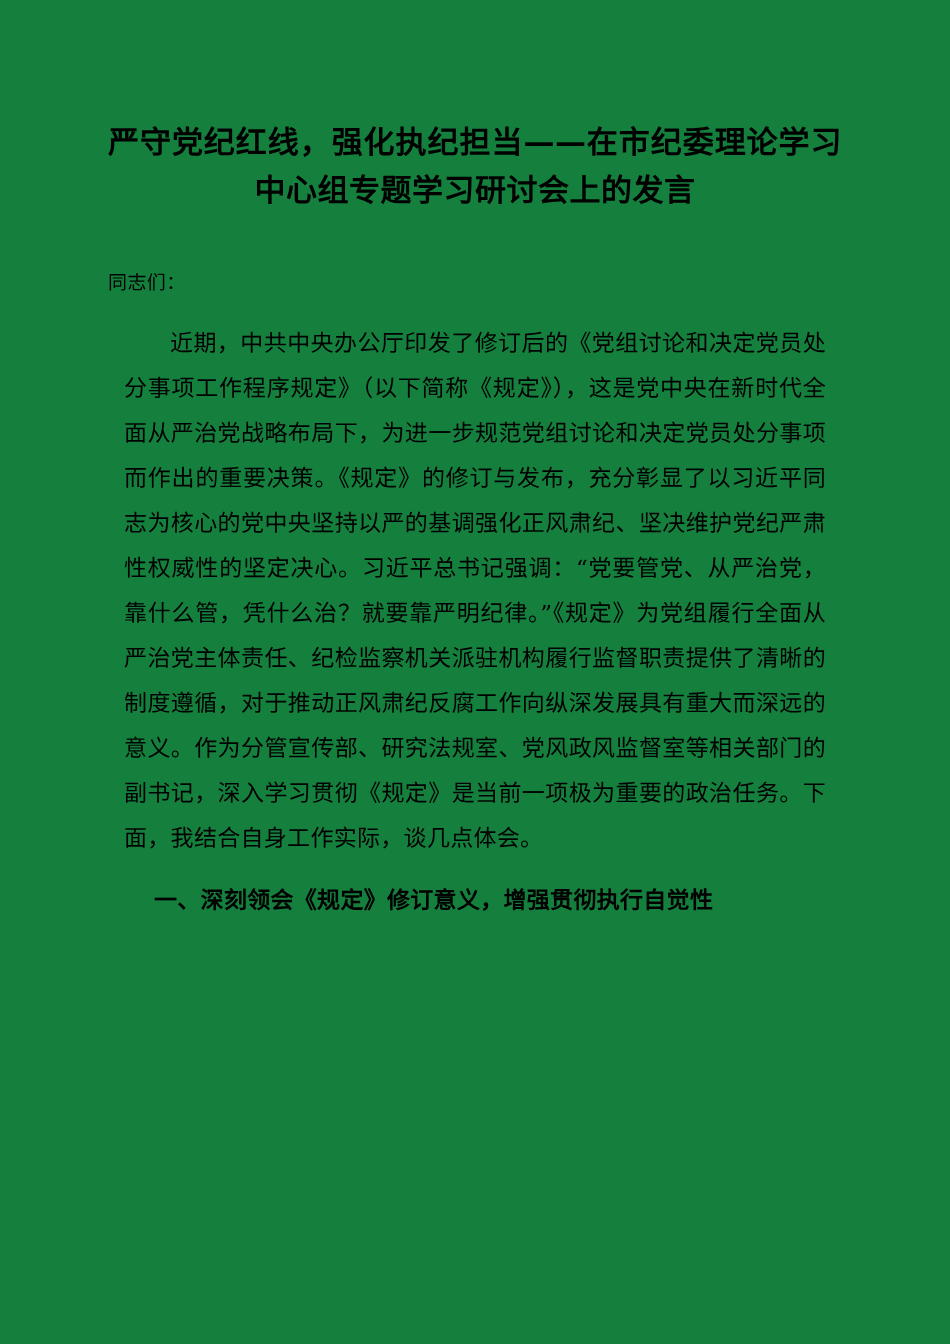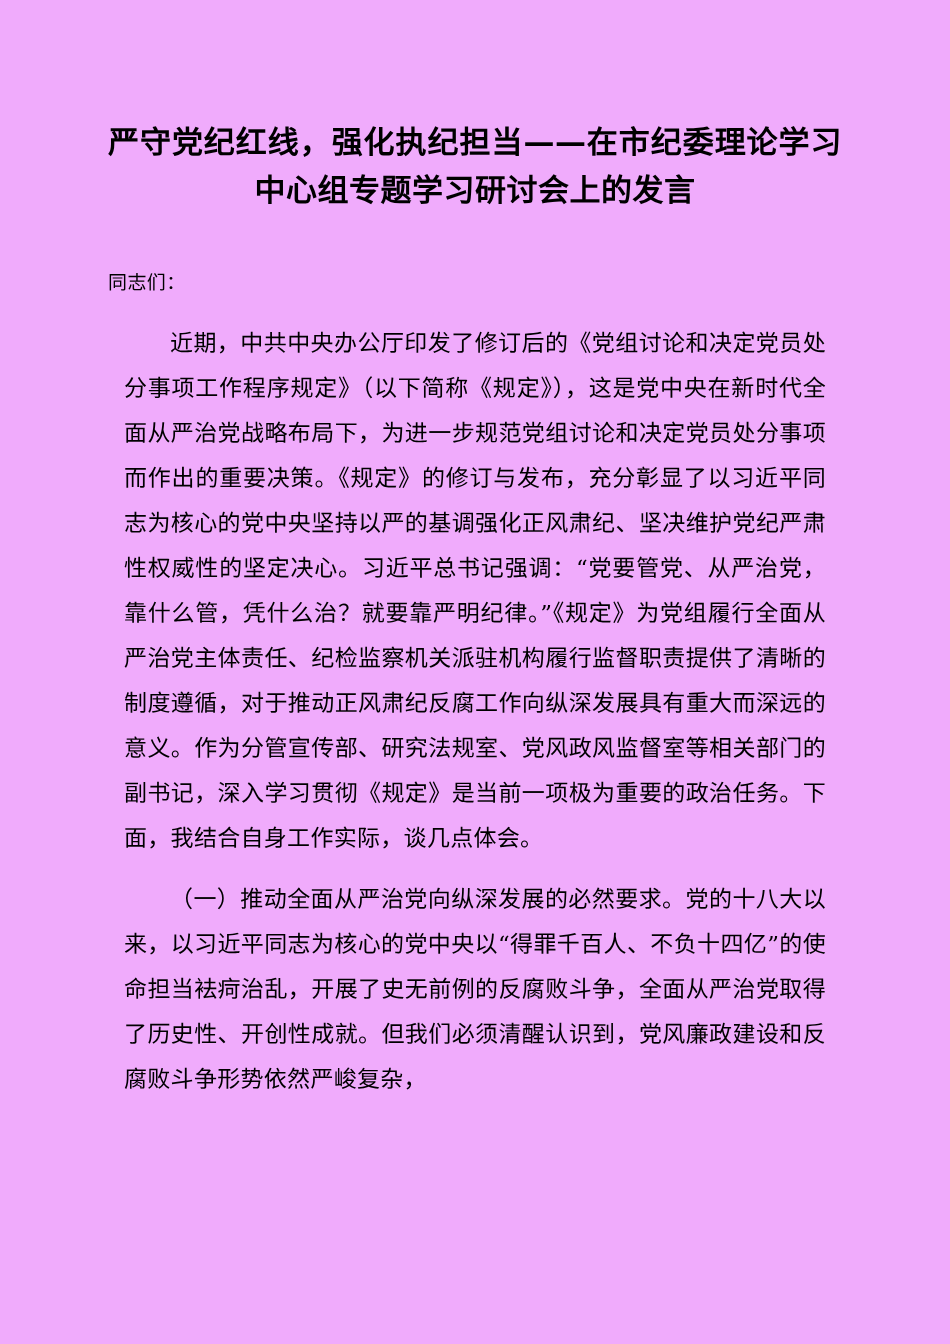--- a/index.html
+++ b/index.html
@@ -12,21 +12,21 @@
     height: 1344px;
     font-family: "DejaVu Serif", "Liberation Serif", serif;
     color: #000000;
     overflow: hidden;
   }
   .page {
     box-sizing: border-box;
     width: 950px;
     height: 1344px;
     padding: 118px 108px 40px 108px;
-    background: #f0abfc;
+    background: #15803d;
     position: relative;
   }
   .doc-title {
     font-family: "DejaVu Serif", "Liberation Serif", serif;
     font-weight: bold;
     font-size: 31px;
     line-height: 48px;
     text-align: justify;
     text-align-last: center;
     letter-spacing: 0.5px;
@@ -63,16 +63,16 @@
 <body>
 
 <div class="page">
 
   <h1 class="doc-title">严守党纪红线，强化执纪担当——在市纪委理论学习中心组专题学习研讨会上的发言</h1>
 
   <div class="salutation">同志们：</div>
 
   <p class="body-par">近期，中共中央办公厅印发了修订后的《党组讨论和决定党员处分事项工作程序规定》（以下简称《规定》），这是党中央在新时代全面从严治党战略布局下，为进一步规范党组讨论和决定党员处分事项而作出的重要决策。《规定》的修订与发布，充分彰显了以习近平同志为核心的党中央坚持以严的基调强化正风肃纪、坚决维护党纪严肃性权威性的坚定决心。习近平总书记强调：“党要管党、从严治党，靠什么管，凭什么治？就要靠严明纪律。”《规定》为党组履行全面从严治党主体责任、纪检监察机关派驻机构履行监督职责提供了清晰的制度遵循，对于推动正风肃纪反腐工作向纵深发展具有重大而深远的意义。作为分管宣传部、研究法规室、党风政风监督室等相关部门的副书记，深入学习贯彻《规定》是当前一项极为重要的政治任务。下面，我结合自身工作实际，谈几点体会。</p>
 
+  <p class="heading-par">一、深刻领会《规定》修订意义，增强贯彻执行自觉性</p>
 
-  <p class="body-par">（一）推动全面从严治党向纵深发展的必然要求。党的十八大以来，以习近平同志为核心的党中央以“得罪千百人、不负十四亿”的使命担当袪疴治乱，开展了史无前例的反腐败斗争，全面从严治党取得了历史性、开创性成就。但我们必须清醒认识到，党风廉政建设和反腐败斗争形势依然严峻复杂，</p>
 
 </div>
 
 </body></html>

